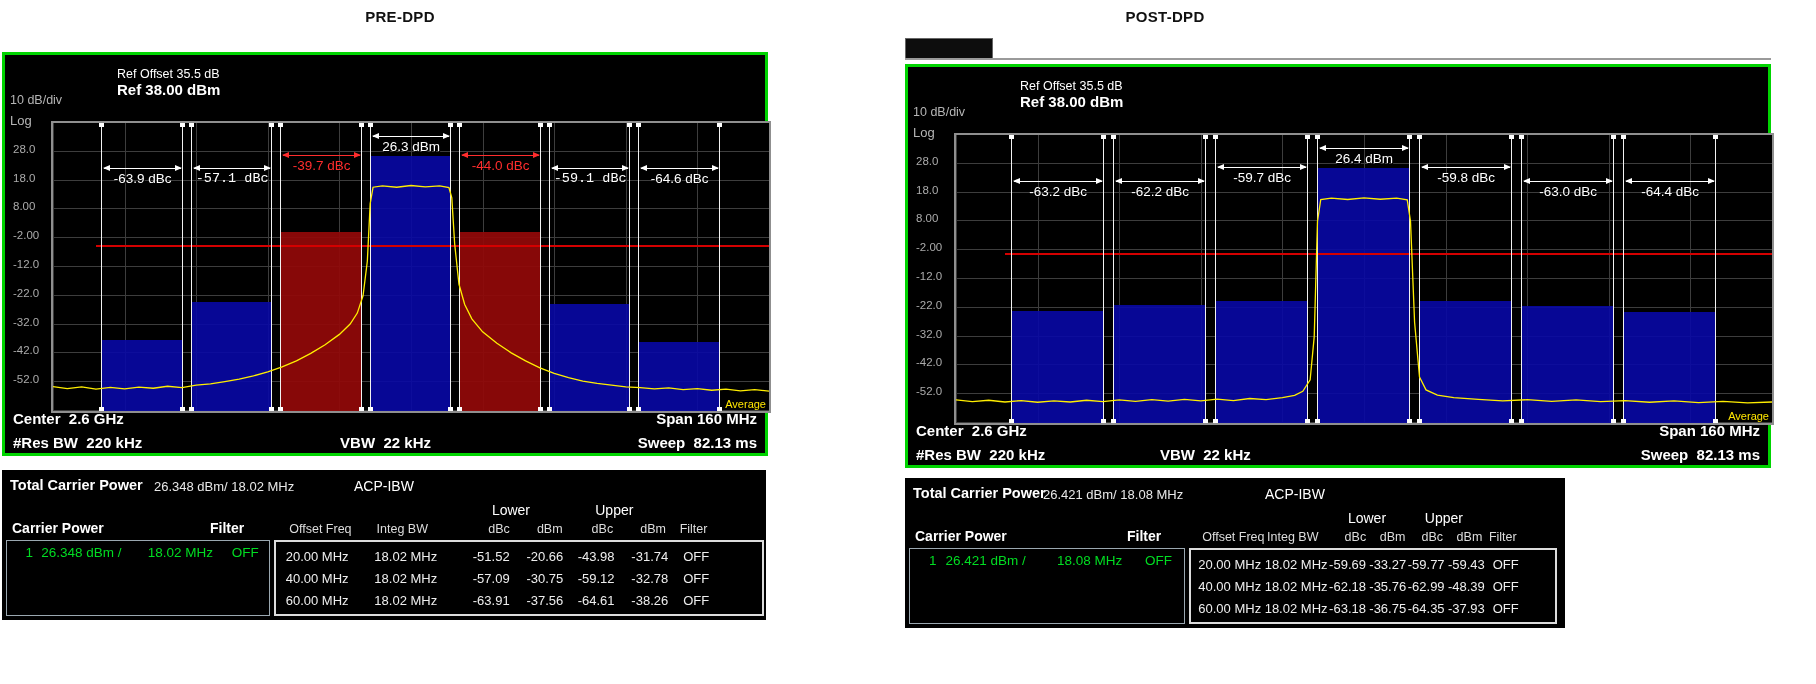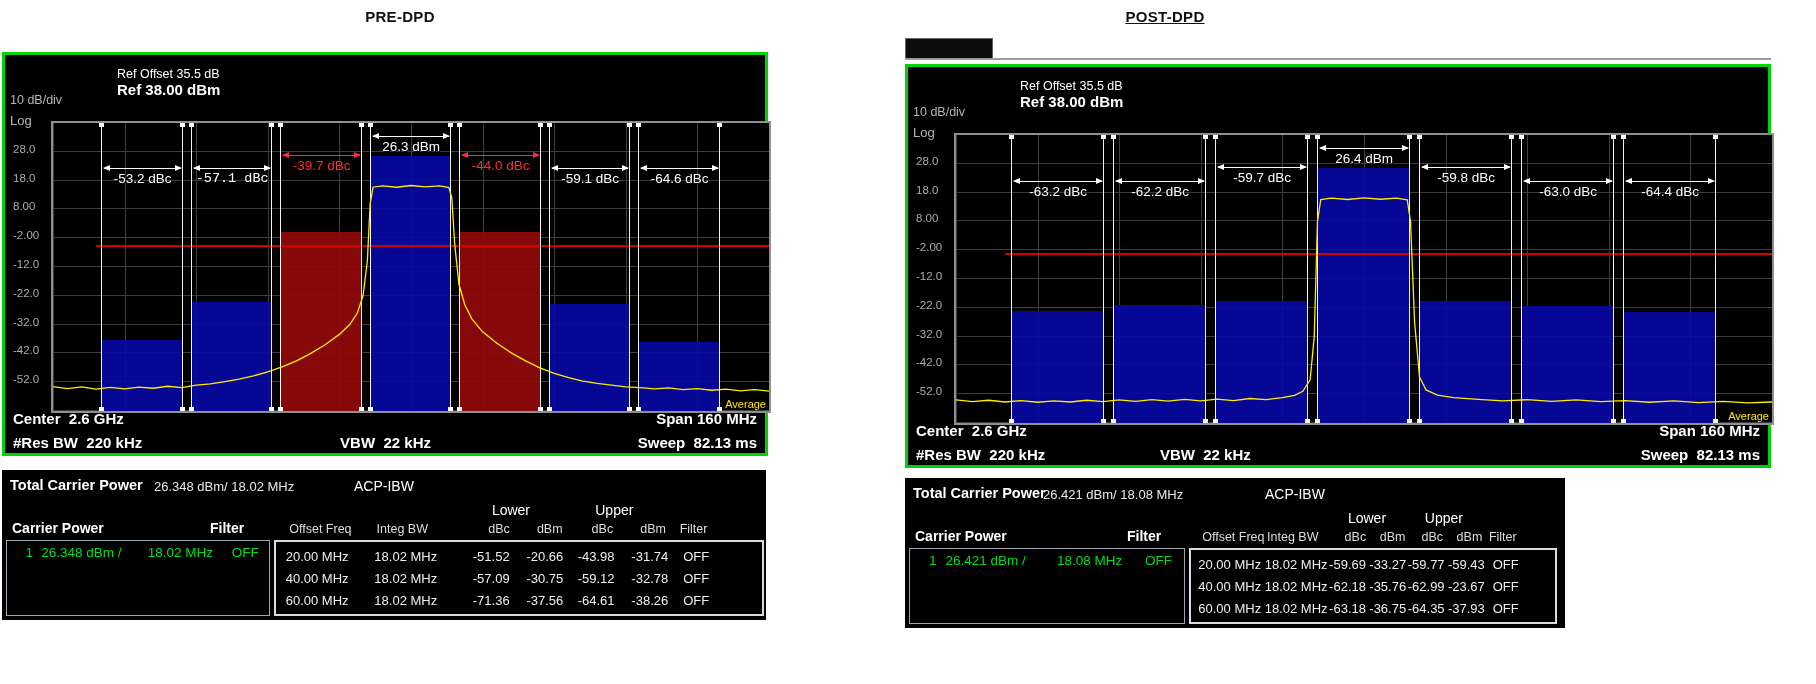--- a/index.html
+++ b/index.html
@@ -69,21 +69,21 @@
   .o-row{height:22px;align-items:center;}
   .orows{position:absolute;left:0;right:0;top:3px;}
   .orows .ogrid{position:relative;width:100%;}
 </style>
 </head>
 <body>
 
 <div id="stage">
 
   <div class="main-title" style="left:335px;width:130px;">PRE-DPD</div>
-  <div class="main-title" style="left:1100px;width:130px;text-decoration:underline;">POST-DPD</div>
+  <div class="main-title" style="left:1100px;width:130px;">POST-DPD</div>
 
   <div class="post-tab"></div>
   <div class="post-topline"></div>
 
   <div class="spec" id="spec-0" style="left:2px;top:52px;width:766px;height:404px;">
     <div class="ref-offset">Ref Offset 35.5 dB</div>
     <div class="ref-level">Ref 38.00 dBm</div>
     <div class="scale-label">10 dB/div</div>
     <div class="log-label">Log</div>
     <div class="ylabels">
@@ -124,21 +124,21 @@
       <div class="limit" style="top: 42.5%;"></div>
       <svg class="trace" viewBox="0 0 100 100" preserveAspectRatio="none">
         <polyline fill="none" stroke="#ffee00" stroke-width="1.3" vector-effect="non-scaling-stroke" points="0,91.5 2,92.2 4,91.6 6,92.4 8,91.8 10,92.3 12,91.7 14,92.1 16,91.4 18,91.9 20,91 22,90.6 24,89.8 26,88.9 28,87.8 30,86.4 32,84.7 34,82.6 36,80 38,77 40,73.4 41.5,69.8 42.5,66 43.3,60 43.9,48 44.3,28 44.7,22.3 46,21.8 48,22.3 50,21.7 52,22.2 54,21.8 55.3,22.4 55.7,26 56.1,42 56.7,56 57.5,63 58.5,68 60,72.5 62,76.5 64,79.8 66,82.6 68,85 70,86.9 72,88.4 74,89.6 76,90.4 78,91 80,91.6 82,91.9 84,92.3 86,92 88,92.6 90,92.2 92,92.8 94,92.4 96,93 98,92.6 100,93.1"></polyline>
       </svg>
       <div class="meas-layer">
           <div class="meas" style="left: 6.9%; width: 11.25%; top: 15.5%; color: rgb(255, 255, 255);">
             <div class="arrow">
               <i class="ah l"></i>
               <i class="ah r"></i>
             </div>
-            <div class="mtext">-53.2 dBc</div>
+            <div class="mtext">-63.9 dBc</div>
           </div>
           <div class="meas" style="left: 19.4%; width: 11.25%; top: 15.5%; color: rgb(255, 255, 255); font-family: Liberation Mono, monospace;">
             <div class="arrow">
               <i class="ah l"></i>
               <i class="ah r"></i>
             </div>
             <div class="mtext">-57.1 dBc</div>
           </div>
           <div class="meas" style="left: 31.9%; width: 11.25%; top: 11%; color: rgb(255, 45, 45);">
             <div class="arrow">
@@ -154,21 +154,21 @@
             </div>
             <div class="mtext">26.3 dBm</div>
           </div>
           <div class="meas" style="left: 56.9%; width: 11.25%; top: 11%; color: rgb(255, 45, 45);">
             <div class="arrow">
               <i class="ah l"></i>
               <i class="ah r"></i>
             </div>
             <div class="mtext">-44.0 dBc</div>
           </div>
-          <div class="meas" style="left: 69.4%; width: 11.25%; top: 15.5%; color: rgb(255, 255, 255);">
+          <div class="meas" style="left: 69.4%; width: 11.25%; top: 15.5%; color: rgb(255, 255, 255); font-family: Liberation Mono, monospace;">
             <div class="arrow">
               <i class="ah l"></i>
               <i class="ah r"></i>
             </div>
             <div class="mtext">-59.1 dBc</div>
           </div>
           <div class="meas" style="left: 81.9%; width: 11.25%; top: 15.5%; color: rgb(255, 255, 255);">
             <div class="arrow">
               <i class="ah l"></i>
               <i class="ah r"></i>
@@ -340,21 +340,21 @@
             <span class="oc c1">18.02 MHz</span>
             <span class="oc c2">-57.09</span>
             <span class="oc c3">-30.75</span>
             <span class="oc c4">-59.12</span>
             <span class="oc c5">-32.78</span>
             <span class="oc c6">OFF</span>
           </div>
           <div class="ogrid o-row">
             <span class="oc c0">60.00 MHz</span>
             <span class="oc c1">18.02 MHz</span>
-            <span class="oc c2">-71.36</span>
+            <span class="oc c2">-63.91</span>
             <span class="oc c3">-37.56</span>
             <span class="oc c4">-64.61</span>
             <span class="oc c5">-38.26</span>
             <span class="oc c6">OFF</span>
           </div>
         </div>
     </div>
   </div>
 
   <div class="acptbl" id="tbl-1" style="left:905px;top:478px;width:660px;height:150px;">
@@ -394,21 +394,21 @@
             <span class="oc c4">-59.77</span>
             <span class="oc c5">-59.43</span>
             <span class="oc c6">OFF</span>
           </div>
           <div class="ogrid o-row">
             <span class="oc c0">40.00 MHz</span>
             <span class="oc c1">18.02 MHz</span>
             <span class="oc c2">-62.18</span>
             <span class="oc c3">-35.76</span>
             <span class="oc c4">-62.99</span>
-            <span class="oc c5">-23.67</span>
+            <span class="oc c5">-48.39</span>
             <span class="oc c6">OFF</span>
           </div>
           <div class="ogrid o-row">
             <span class="oc c0">60.00 MHz</span>
             <span class="oc c1">18.02 MHz</span>
             <span class="oc c2">-63.18</span>
             <span class="oc c3">-36.75</span>
             <span class="oc c4">-64.35</span>
             <span class="oc c5">-37.93</span>
             <span class="oc c6">OFF</span>

